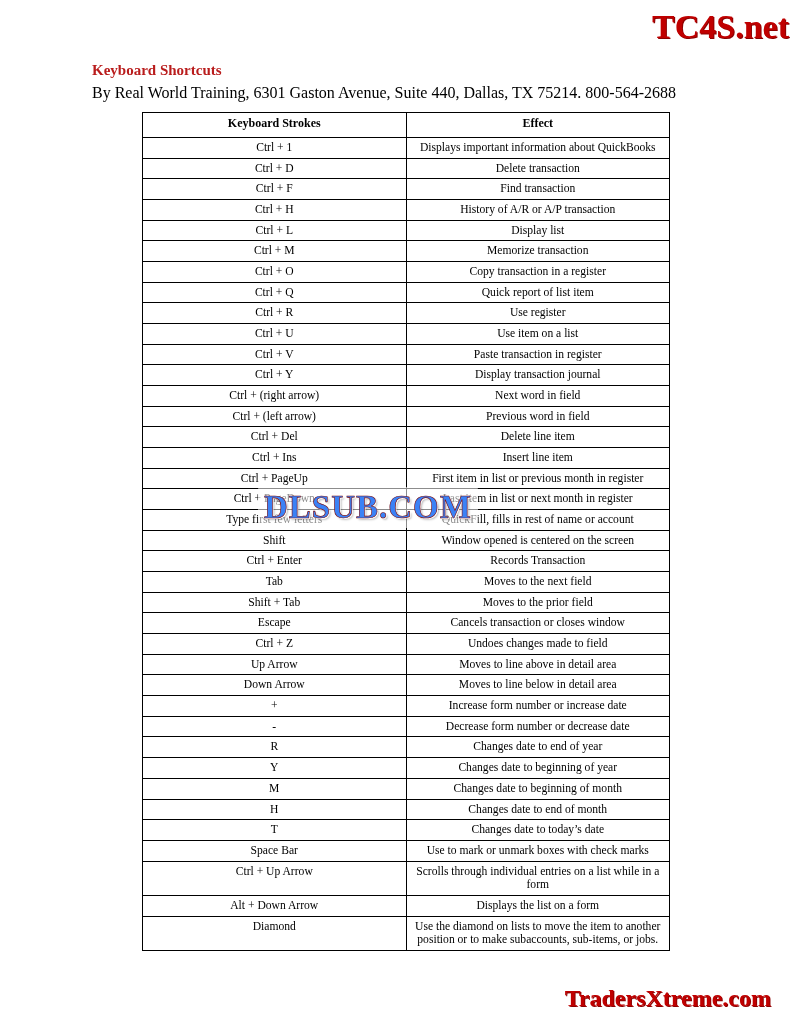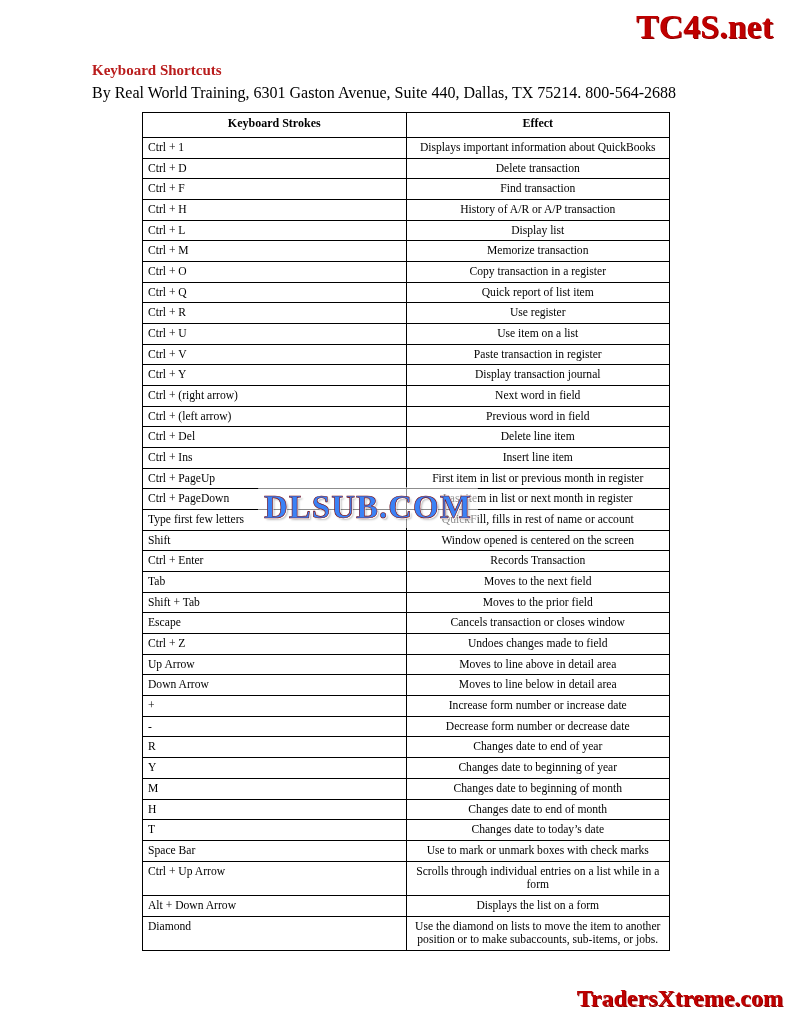--- a/index.html
+++ b/index.html
@@ -17,21 +17,21 @@
   .page {
     position: relative;
     width: 791px;
     height: 1024px;
     box-sizing: border-box;
   }
   
   .brand-top {
     position: absolute;
     top: 8px;
-    right: 18px;
+    right: 2px;
     font-family: "Liberation Serif", serif;
     font-weight: bold;
     font-size: 34px;
     color: #c00000;
     letter-spacing: 0px;
     text-shadow: 1px 1px 0 #8b0000;
   }
   
   .doc-title {
     position: absolute;
@@ -67,21 +67,21 @@
     vertical-align: top;
     line-height: 1.18;
   }
   table.shortcuts th {
     font-weight: bold;
     text-align: center;
     height: 18px;
     font-size: 12px;
   }
   table.shortcuts td.key {
-    text-align: left;
+    text-align: center;
     width: 199px;
   }
   table.shortcuts td.effect {
     text-align: center;
     width: 329px;
   }
   
   .watermark {
     position: absolute;
     left: 258px;
@@ -95,21 +95,21 @@
     text-shadow: 1px 1px 0 #ffffff, 2px 2px 2px rgba(0,0,0,0.25);
     background: rgba(255,255,255,0.55);
     padding: 2px 6px;
     border-radius: 2px;
     pointer-events: none;
   }
   
   .brand-bottom {
     position: absolute;
     bottom: 12px;
-    right: 8px;
+    right: 20px;
     font-family: "Liberation Serif", serif;
     font-weight: bold;
     font-size: 24px;
     color: #c00000;
     text-shadow: 1px 1px 0 #8b0000;
   }
 </style>
 </head>
 <body>
 

